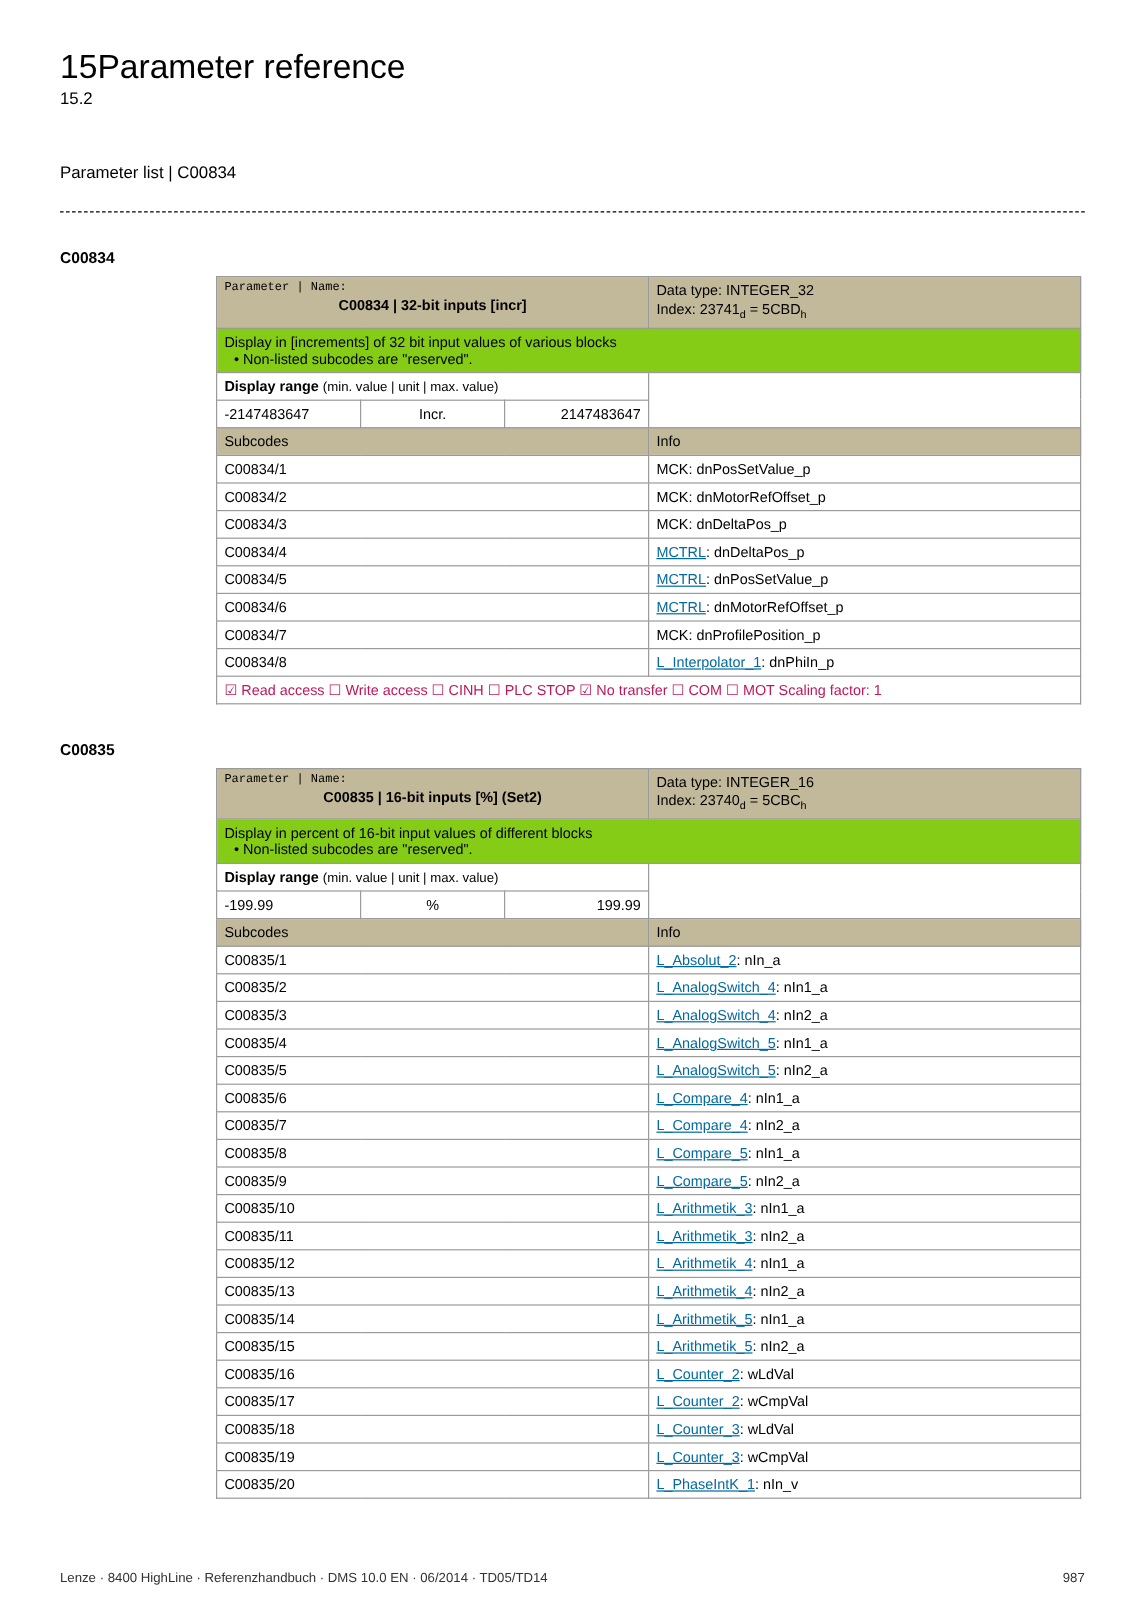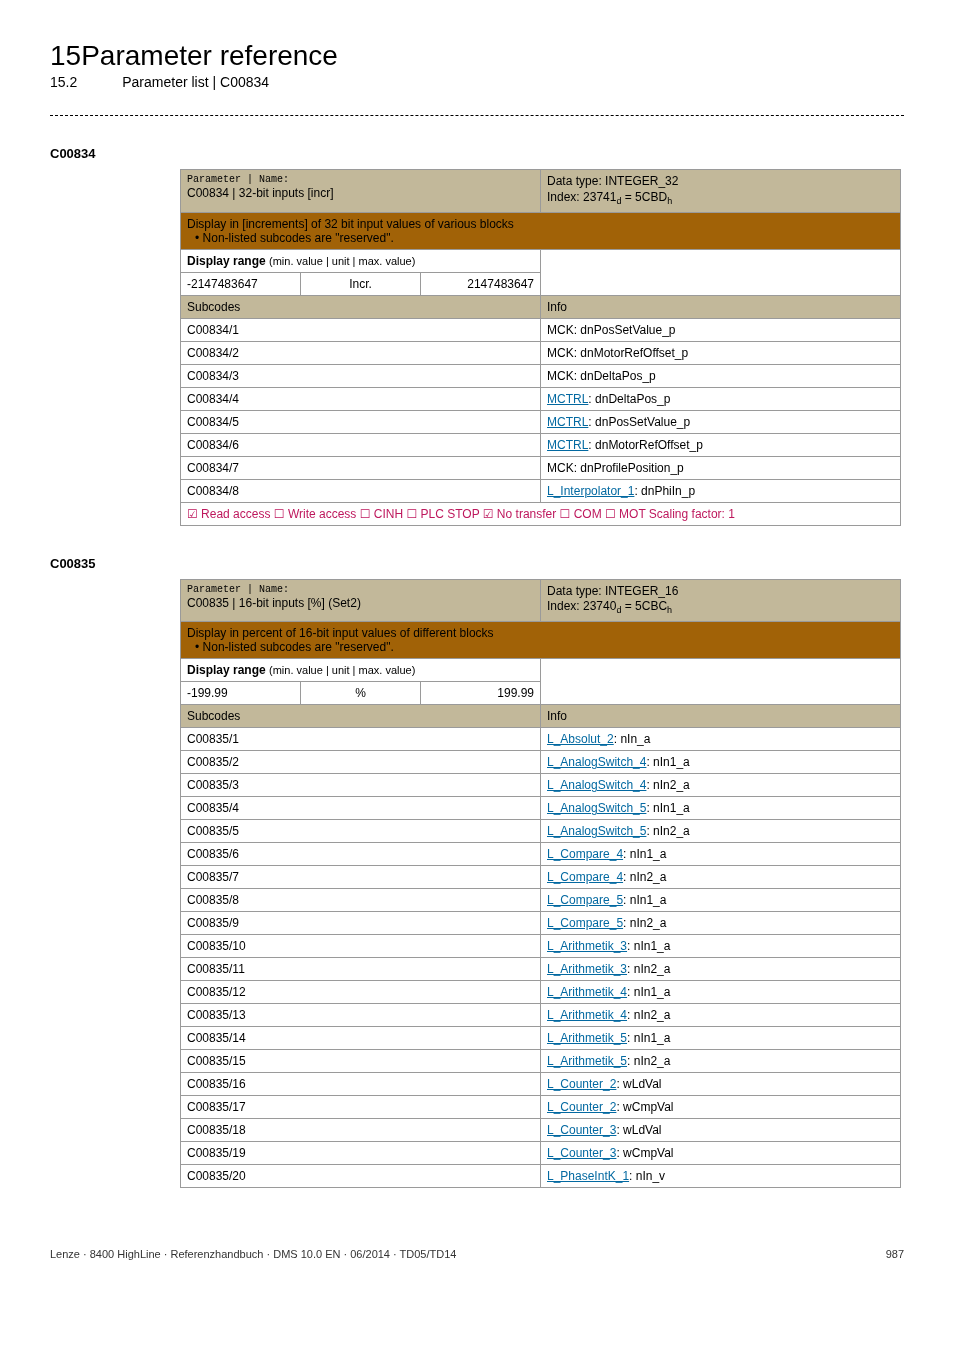--- a/index.html
+++ b/index.html
@@ -21,20 +21,21 @@
   }
   .chapter-title {
     font-size: 28px;
     font-weight: 400;
   }
   .sub-row {
     display: flex;
     align-items: baseline;
     gap: 45px;
     margin-top: 2px;
+    flex-direction: column;
   }
   .sub-num {
     font-size: 14px;
   }
   .sub-title {
     font-size: 14px;
   }
   .dash-rule {
     margin-top: 25px;
     border: none;
@@ -65,25 +66,26 @@
   }
   .hdr-cell {
     background: #c2b89a;
   }
   .hdr-small {
     font-size: 10px;
     line-height: 1.2;
     font-family: Liberation Mono, monospace;
   }
   .hdr-bold {
-    font-weight: normal;
+    font-weight: bold;
     font-size: 12px;
+    text-align: center;
   }
   .desc-row td {
-    background: #a16207;
+    background: #84cc16;
   }
   .range-label {
     background: #fff;
     font-weight: bold;
   }
   .range-label .thin {
     font-weight: normal;
     font-size: 11px;
   }
   .subcodes-hdr td {

